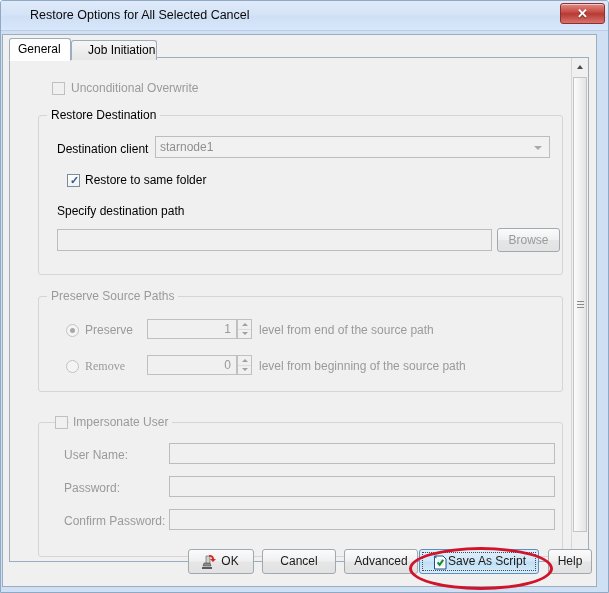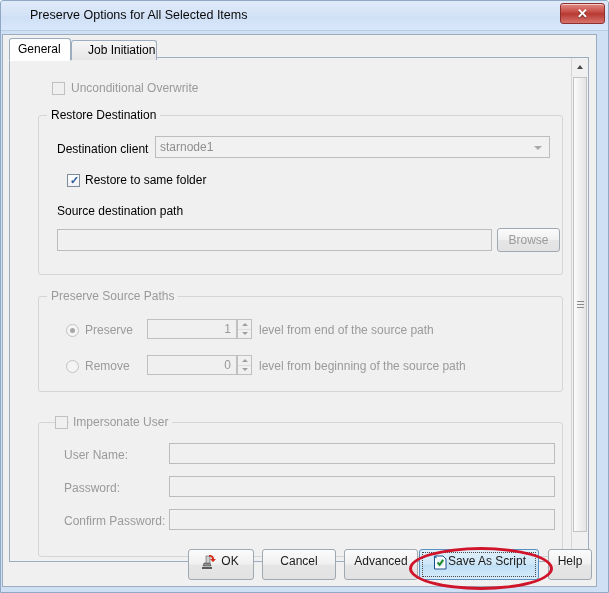--- a/index.html
+++ b/index.html
@@ -308,21 +308,21 @@
 
   
   #buttonbar {
     position: absolute;
     left: 0; bottom: 0;
     width: 593px; height: 46px;
   }
   .btn {
     position: absolute;
     box-sizing: border-box;
-    height: 31px;
+    height: 25px;
     border: 1px solid #a0a8b0;
     border-radius: 3px;
     background: linear-gradient(to bottom, #fbfbfb 0%, #f0f0f0 48%, #e6e6e6 52%, #e2e2e2 100%);
     font-size: 12px;
     line-height: 23px;
     text-align: center;
     color: #1a1a1a;
     cursor: pointer;
     white-space: nowrap;
   }
@@ -361,21 +361,21 @@
     pointer-events: none;
     z-index: 50;
   }
 </style>
 </head>
 <body>
 
 <div id="window">
 
   <div id="titlebar">
-    <div id="title-text">Preserve Options for All Selected Items</div>
+    <div id="title-text">Restore Options for All Selected Cancel</div>
     <div id="close-button">
       <div class="x">✕</div>
     </div>
   </div>
 
   <div id="client">
 
     <div id="tabstrip">
       <div class="tab active" style="left:0px; width:62px;">General</div>
       <div class="tab inactive" style="left:62px; width:86px;padding-left:16px;">Job Initiation</div>
@@ -395,21 +395,21 @@
         <div class="combo" style="left:145px; top:78px; width:395px; height:22px;">
           <span>starnode1</span>
           <span class="arrow"></span>
         </div>
 
         <div class="checkbox" style="left:57px; top:116px;">
           <span class="tick">✓</span>
         </div>
         <div class="lbl" style="left:75px; top:115px;">Restore to same folder</div>
 
-        <div class="lbl" style="left:47px; top:146px;">Source destination path</div>
+        <div class="lbl" style="left:47px; top:146px;">Specify destination path</div>
 
         <div class="textbox" style="left:47px; top:171px; width:435px; height:22px;" placeholder=""></div>
         <div class="btn" style="left:487px; top:170px; width:63px; height:24px; color:#9a9a9a;">
           <span class="btxt">Browse</span>
         </div>
 
         <div class="group" style="left:28px; top:238px; width:525px; height:96px;">
           <div class="gtitle dis">Preserve Source Paths</div>
         </div>
 
@@ -422,21 +422,21 @@
           <span class="half t">
               <i></i>
             </span>
           <span class="half b">
               <i></i>
             </span>
         </div>
         <div class="lbl dis" style="left:249px; top:265px;">level from end of the source path</div>
 
         <div class="radio" style="left:56px; top:302px;"></div>
-        <div class="lbl dis" style="left:75px; top:301px;">Remove</div>
+        <div class="lbl dis" style="left:75px; top:301px;font-family:Liberation Serif, serif;">Remove</div>
         <div class="spin" style="left:137px; top:297px; width:90px; height:20px;">0</div>
         <div class="spin-btns" style="left:227px; top:297px;">
           <span class="half t">
               <i></i>
             </span>
           <span class="half b">
               <i></i>
             </span>
         </div>
         <div class="lbl dis" style="left:249px; top:301px;">level from beginning of the source path</div>

